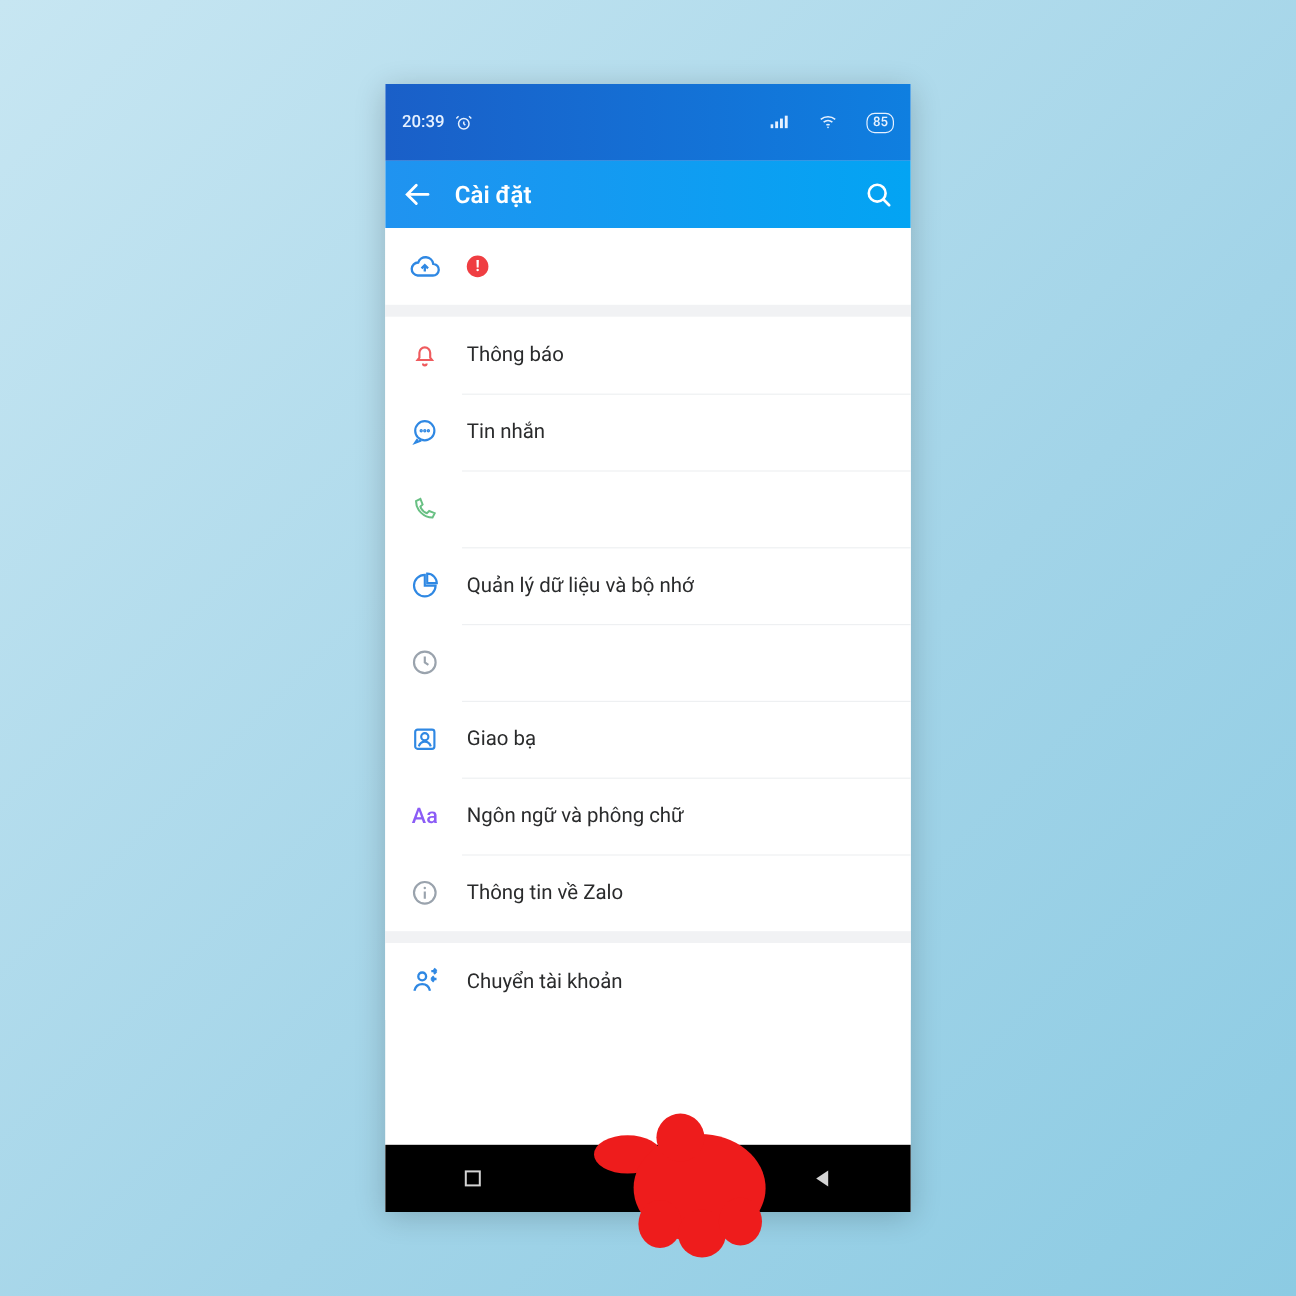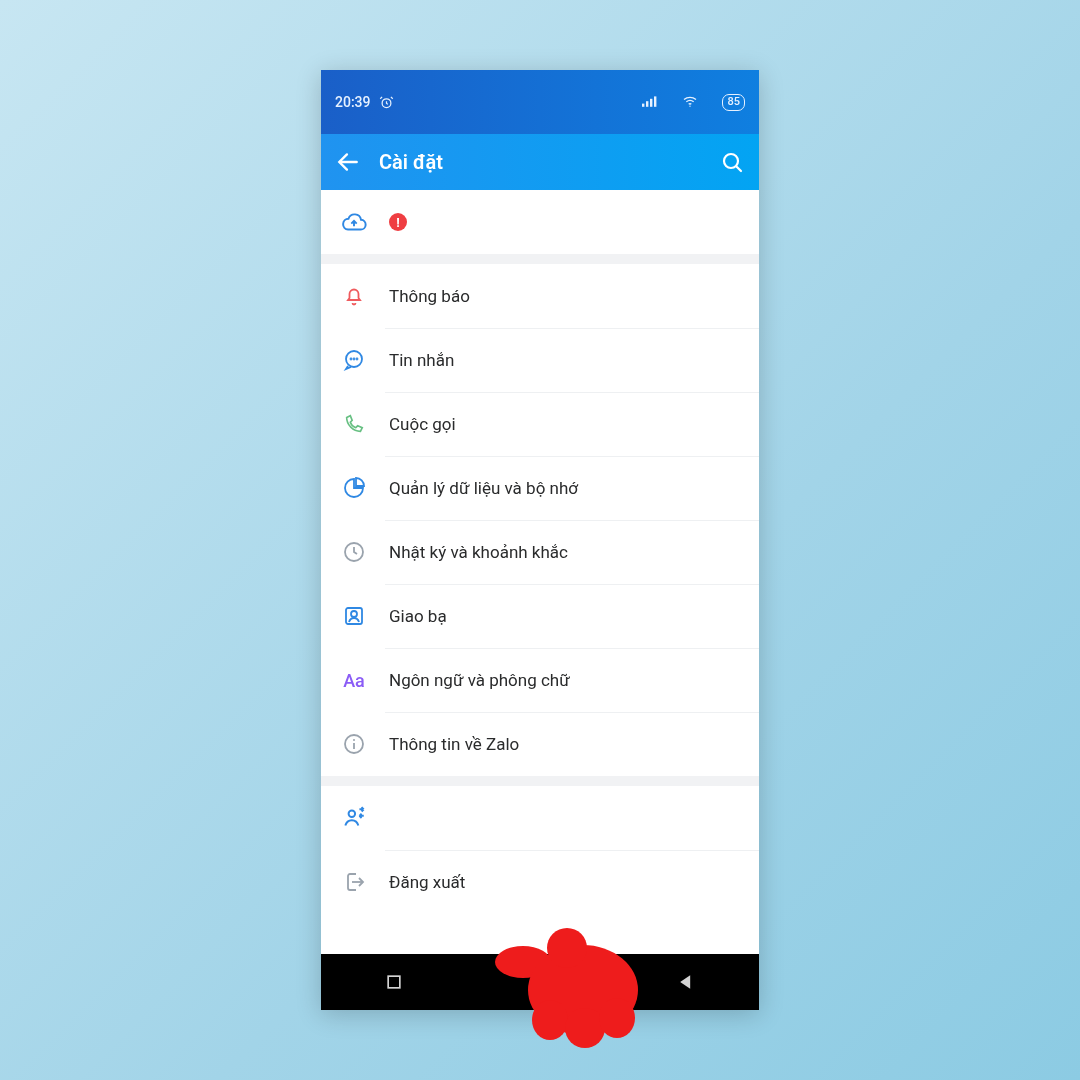--- a/index.html
+++ b/index.html
@@ -123,39 +123,37 @@
             </svg>
         </span>
         <span class="lbl">Tin nhắn</span>
       </div>
       <div class="row">
         <span class="ic">
           <svg viewBox="0 0 24 24" width="22" height="22" fill="none" stroke="#68c083" stroke-width="1.8">
               <path d="M4 5c0 8 7 15 15 15l2-4-5-2-2 2c-3-1-5-3-6-6l2-2-2-5z"></path>
             </svg>
         </span>
-        <span class="lbl">Cuộc gọi</span>
       </div>
       <div class="row">
         <span class="ic">
           <svg viewBox="0 0 24 24" width="24" height="24" fill="none" stroke="#2f88e3" stroke-width="1.8">
               <path d="M12 3a9 9 0 1 0 9 9h-9z"></path>
               <path d="M14 2a8 8 0 0 1 8 8h-8z"></path>
             </svg>
         </span>
         <span class="lbl">Quản lý dữ liệu và bộ nhớ</span>
       </div>
       <div class="row">
         <span class="ic">
           <svg viewBox="0 0 24 24" width="24" height="24" fill="none" stroke="#9aa3ad" stroke-width="1.8">
               <circle cx="12" cy="12" r="9"></circle>
               <path d="M12 7v5l3 2"></path>
             </svg>
         </span>
-        <span class="lbl">Nhật ký và khoảnh khắc</span>
       </div>
       <div class="row">
         <span class="ic">
           <svg viewBox="0 0 24 24" width="24" height="24" fill="none" stroke="#2f88e3" stroke-width="1.8">
               <rect x="4" y="4" width="16" height="16" rx="2"></rect>
               <circle cx="12" cy="10" r="3"></circle>
               <path d="M7 18c1-3 3-4 5-4s4 1 5 4"></path>
             </svg>
         </span>
         <span class="lbl">Giao bạ</span>
@@ -181,30 +179,21 @@
     <div class="list">
       <div class="row">
         <span class="ic">
           <svg viewBox="0 0 24 24" width="26" height="26" fill="none" stroke="#2f88e3" stroke-width="1.8">
               <circle cx="10" cy="8" r="3"></circle>
               <path d="M4 19c1-4 4-5 6-5s5 1 6 5"></path>
               <path d="M17 4h4m0 0-2-2m2 2-2 2"></path>
               <path d="M21 10h-4m0 0 2 2m-2-2 2-2"></path>
             </svg>
         </span>
-      </div>
-      <div class="row">
-        <span class="ic">
-          <svg viewBox="0 0 24 24" width="24" height="24" fill="none" stroke="#9aa3ad" stroke-width="1.8">
-              <path d="M14 4h-6a2 2 0 0 0-2 2v12a2 2 0 0 0 2 2h6"></path>
-              <path d="M10 12h10"></path>
-              <path d="m17 8 4 4-4 4"></path>
-            </svg>
-        </span>
-        <span class="lbl">Đăng xuất</span>
+        <span class="lbl">Chuyển tài khoản</span>
       </div>
     </div>
 
     <div class="navbar">
       <span class="navbtn">
         <svg viewBox="0 0 24 24" width="20" height="20" fill="none" stroke="#d4d4d4" stroke-width="2">
             <rect x="5" y="5" width="14" height="14"></rect>
           </svg>
       </span>
       <span class="navbtn">

